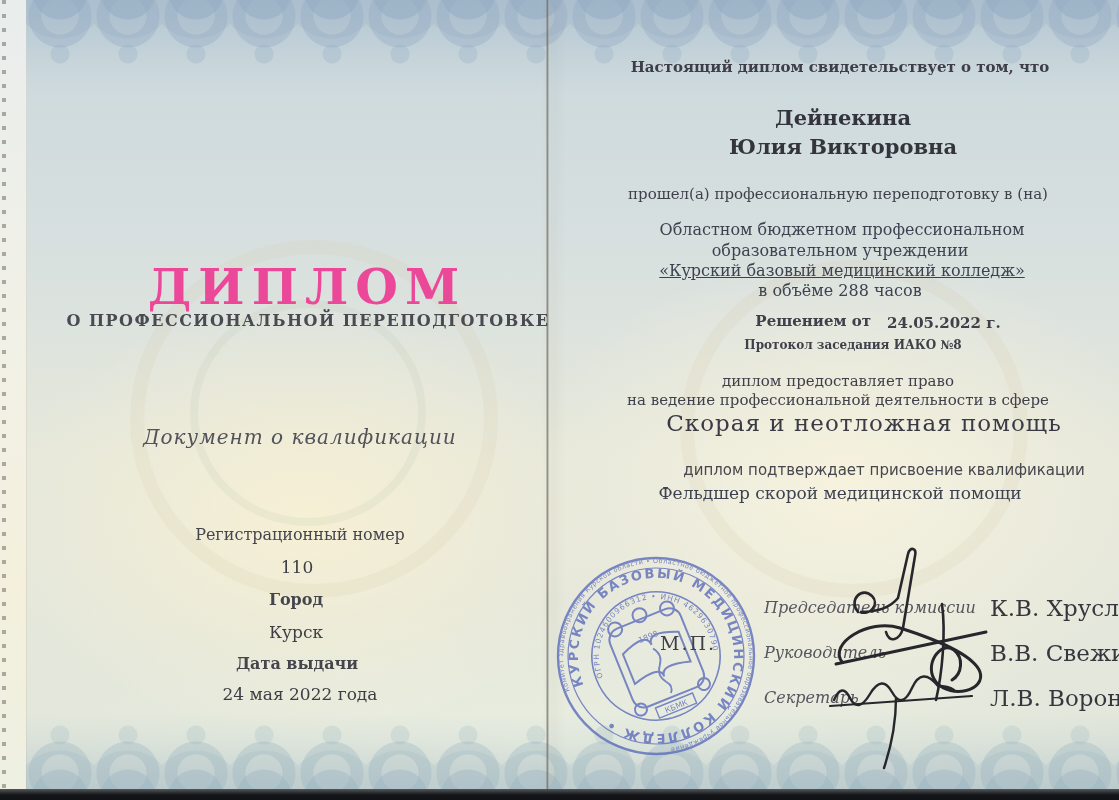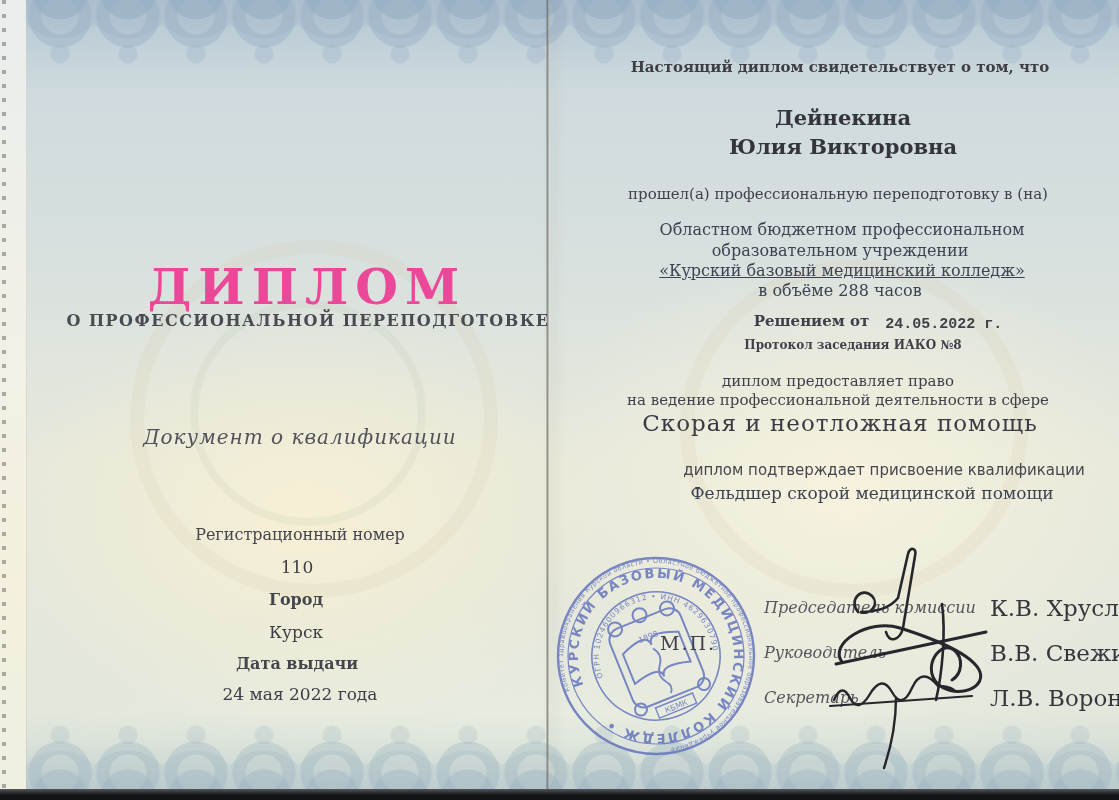--- a/index.html
+++ b/index.html
@@ -64,26 +64,26 @@
   .diploma-title{font-size:49px;letter-spacing:7px;font-weight:700;color:#ec4899;}
   .diploma-sub{font-size:16px;font-weight:bold;letter-spacing:1.5px;color:#4a4a52;}
   .serial{font-size:21px;letter-spacing:5px;color:#9a4c3c;font-weight:500;}
   .qual-doc{font-style:italic;font-size:20px;color:#52525a;letter-spacing:1px;}
   .small-label{font-size:16px;color:#45454d;}
   .small-value{font-size:17px;color:#3d3d45;}
   .intro{font-size:15px;font-weight:bold;color:#3e3e46;}
   .holder{font-size:21px;font-weight:bold;color:#34343c;}
   .body-line{font-size:15px;color:#40404a;}
   .inst-line{font-size:16px;color:#3c4250;}
-  .field-big{font-size:23px;color:#3a3a44;letter-spacing:1px;}
+  .field-big{font-size:23px;color:#3a3a44;letter-spacing:1px;margin-left:24px;}
   .qual-sans{font-family:"DejaVu Sans","Liberation Sans",sans-serif;font-size:15px;color:#46464e;margin-left:44px;}
   .qual-serif{font-size:17px;color:#3c4250;}
   .sig-role{font-style:italic;font-size:16px;color:#55555d;}
   .sig-name{font-size:23px;color:#36363e;}
-  .decision-date{display:inline-block;transform:translateY(2px);margin-left:16px;font-family:Liberation Mono, monospace;}
+  .decision-date{display:inline-block;transform:translateY(2px);margin-left:16px;}
   .mp-label{font-size:19px;color:#3f3f47;letter-spacing:2px;}
   svg text{font-family:"DejaVu Sans","Liberation Sans",sans-serif;}
 </style>
 </head>
 <body>
 
 <div class="photo">
   <div class="paper"></div>
 
   <div class="rosette" style="left:130px;top:240px;width:340px;height:330px;"></div>
@@ -121,21 +121,21 @@
   <div class="t center body-line" style="left:878px;top:312px;font-weight:bold;">
     <span>Решением от</span><span class="decision-date">24.05.2022 г.</span>
   </div>
   <div class="t center body-line" style="left:853px;top:338px;font-weight:bold;font-size:12px;">Протокол заседания ИАКО №8</div>
 
   <div class="t center body-line" style="left:838px;top:372px;">диплом предоставляет право</div>
   <div class="t center body-line" style="left:838px;top:391px;">на ведение профессиональной деятельности в сфере</div>
   <div class="t center field-big" style="left:840px;top:410px;">Скорая и неотложная помощь</div>
 
   <div class="t center qual-sans" style="left:840px;top:461px;">диплом подтверждает присвоение квалификации</div>
-  <div class="t center qual-serif" style="left:840px;top:483px;margin-left:32px;">Фельдшер скорой медицинской помощи</div>
+  <div class="t center qual-serif" style="left:840px;top:483px;">Фельдшер скорой медицинской помощи</div>
 
   <div class="t sig-role" style="left:764px;top:598px;">Председатель комиссии</div>
   <div class="t sig-name" style="left:990px;top:595px;">К.В. Хруслов</div>
   <div class="t sig-role" style="left:764px;top:643px;">Руководитель</div>
   <div class="t sig-name" style="left:990px;top:640px;">В.В. Свежинцев</div>
   <div class="t sig-role" style="left:764px;top:688px;">Секретарь</div>
   <div class="t sig-name" style="left:990px;top:685px;">Л.В. Воронова</div>
 
   <svg width="320" height="240" viewBox="0 0 320 240" style="position:absolute;left:800px;top:540px;" fill="none" stroke="#26262c" stroke-linecap="round">
     <path stroke-width="2.6" d="M58,72 c-10,-12 4,-26 14,-16 c8,8 -2,20 -12,16 c16,0 30,-4 38,-14 l10,-44 c2,-8 9,-6 7,2 l-12,72 c-3,12 -14,16 -17,4"></path>

